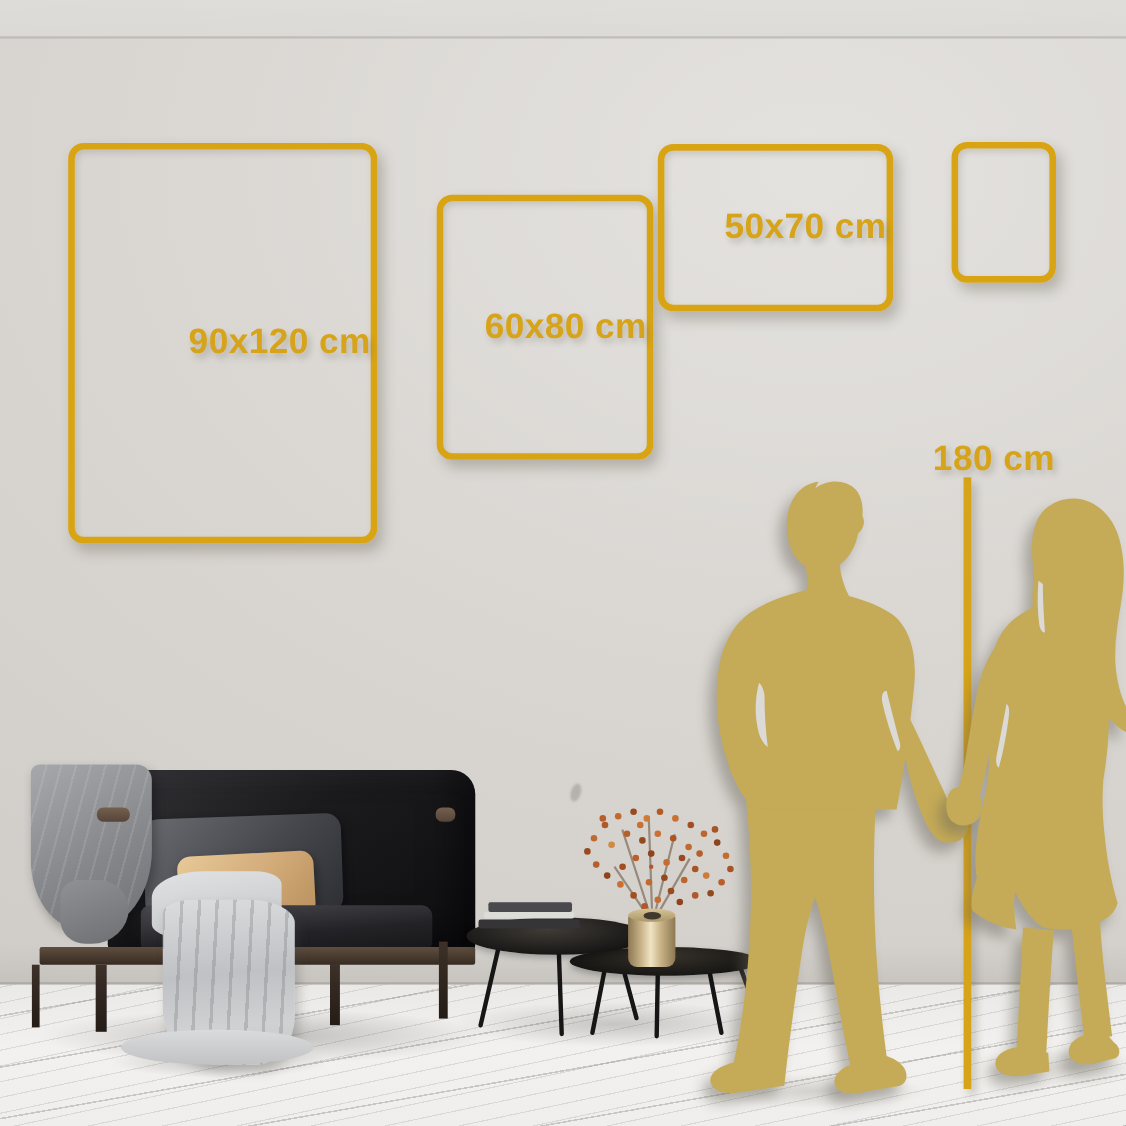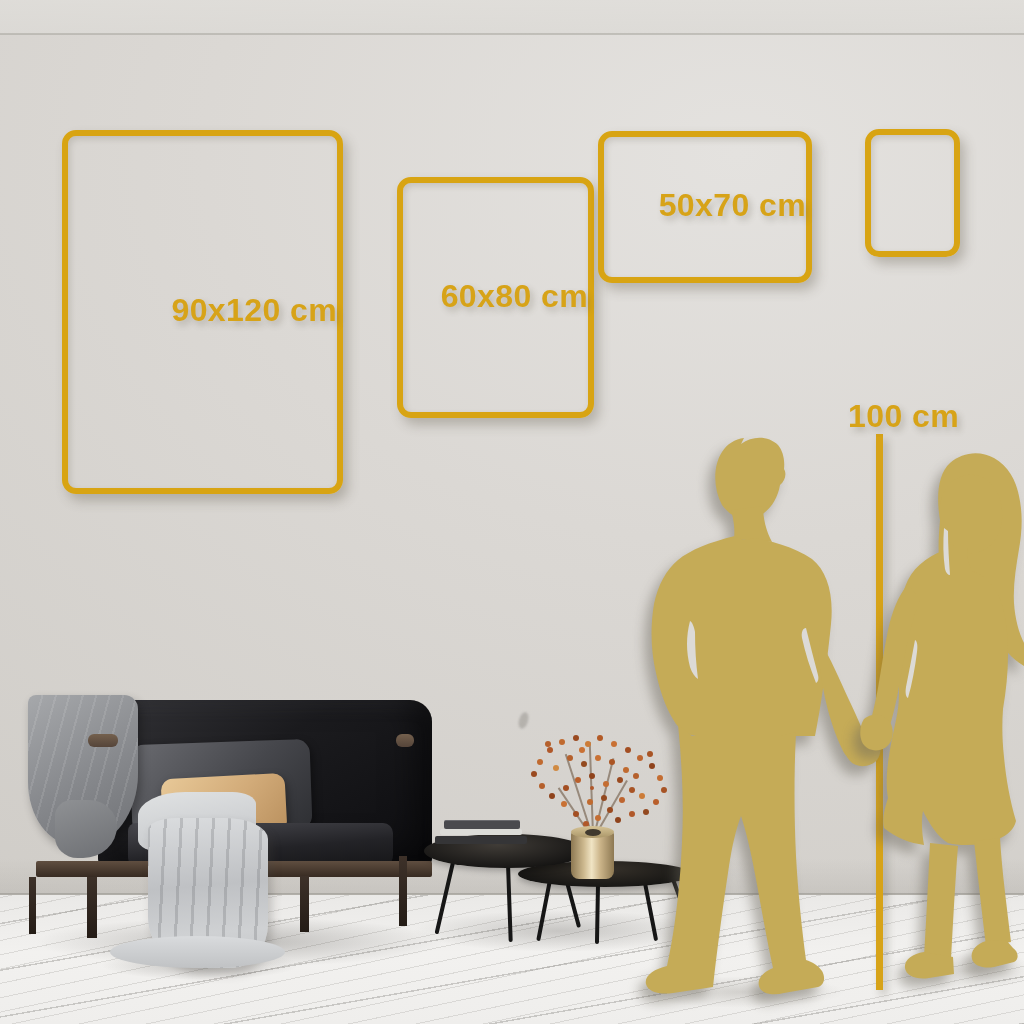--- a/index.html
+++ b/index.html
@@ -208,21 +208,21 @@
   <div class="stem stem2"></div>
   <div class="stem stem3"></div>
   <div class="stem stem4"></div>
   <div class="stem stem5"></div>
   <div class="berries"></div>
   <div class="vase-body"></div>
   <div class="vase-top"></div>
   <div class="vase-hole"></div>
 
   <div class="height-line"></div>
-  <div class="size-label height-label">100 cm</div>
+  <div class="size-label height-label">180 cm</div>
 
   <div class="gold-frame frame-90x120">
     <div class="size-label label-in">90x120 cm</div>
   </div>
   <div class="gold-frame frame-60x80">
     <div class="size-label label-in">60x80 cm</div>
   </div>
   <div class="gold-frame frame-50x70">
     <div class="size-label label-in">50x70 cm</div>
   </div>

